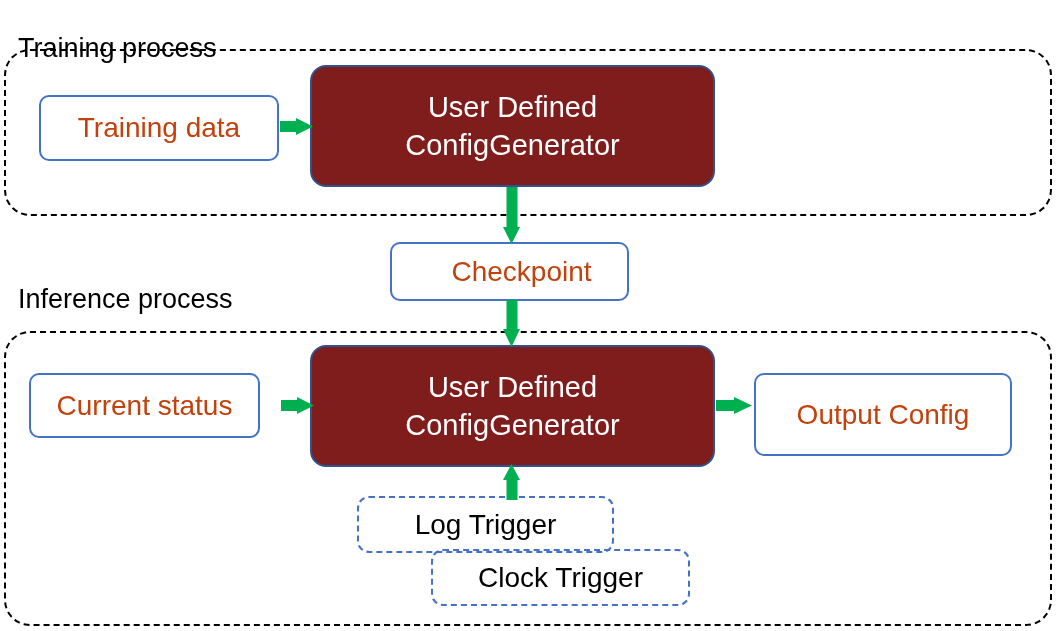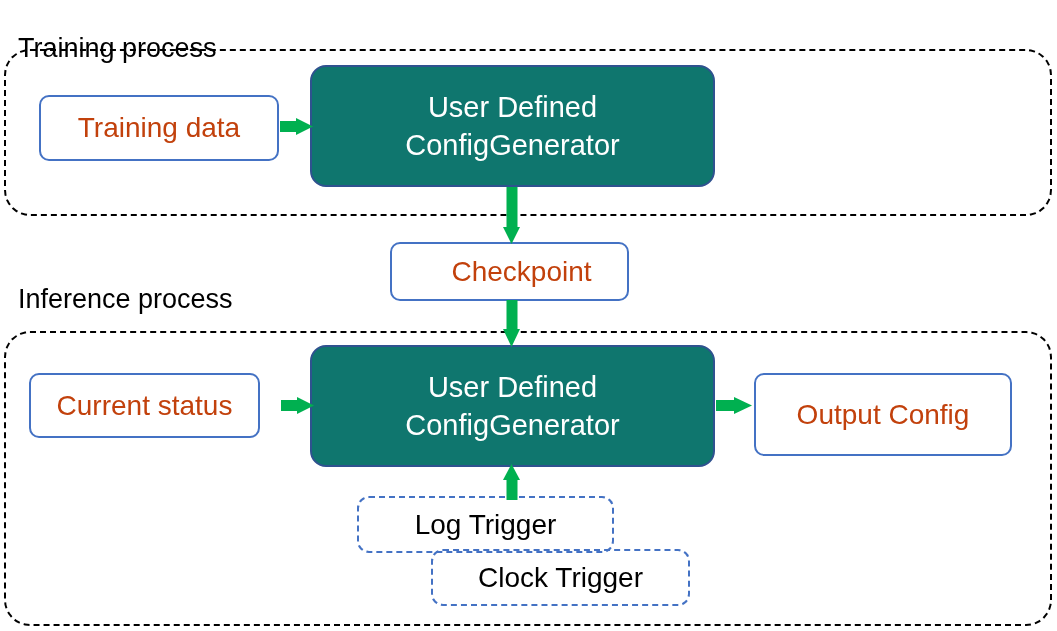--- a/index.html
+++ b/index.html
@@ -61,21 +61,21 @@
   #output-config-node { left: 754px; top: 373px; width: 258px; height: 83px; }
 
   
   .proc-block {
     position: absolute;
     box-sizing: border-box;
     display: flex;
     flex-direction: column;
     align-items: center;
     justify-content: center;
-    background: #0f766e;
+    background: #7f1d1d;
     border: 2px solid #2F528F;
     border-radius: 16px;
     color: #ffffff;
     font-size: 29px;
     line-height: 1.32;
     text-align: center;
   }
   #training-proc  { left: 310px; top: 65px;  width: 405px; height: 122px; }
   #inference-proc { left: 310px; top: 345px; width: 405px; height: 122px; }
 

